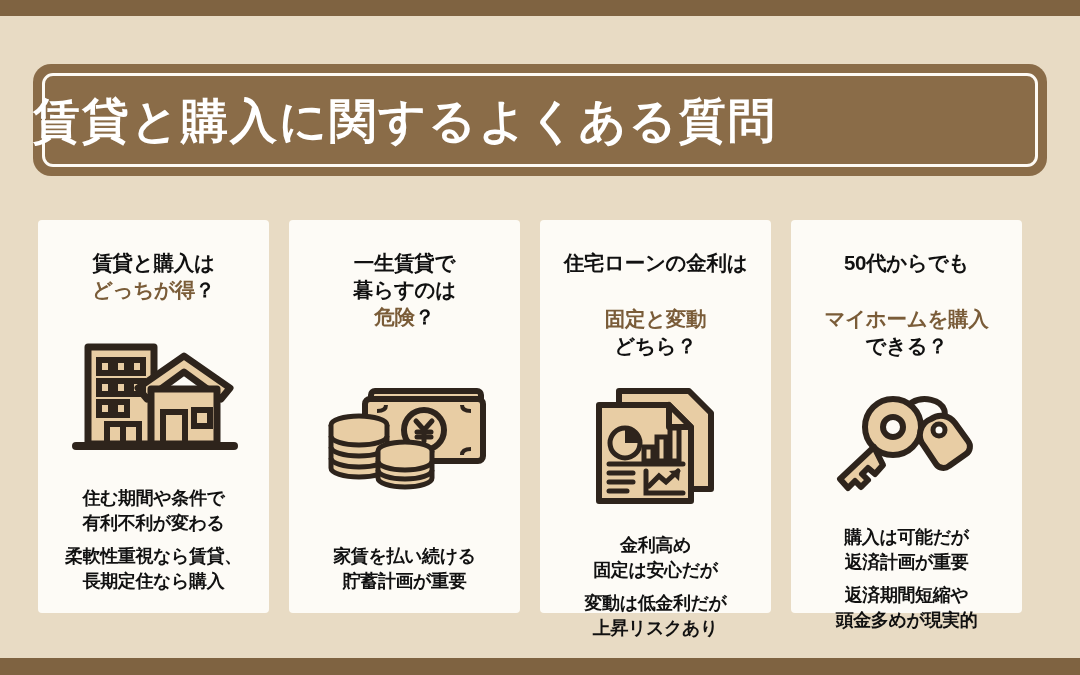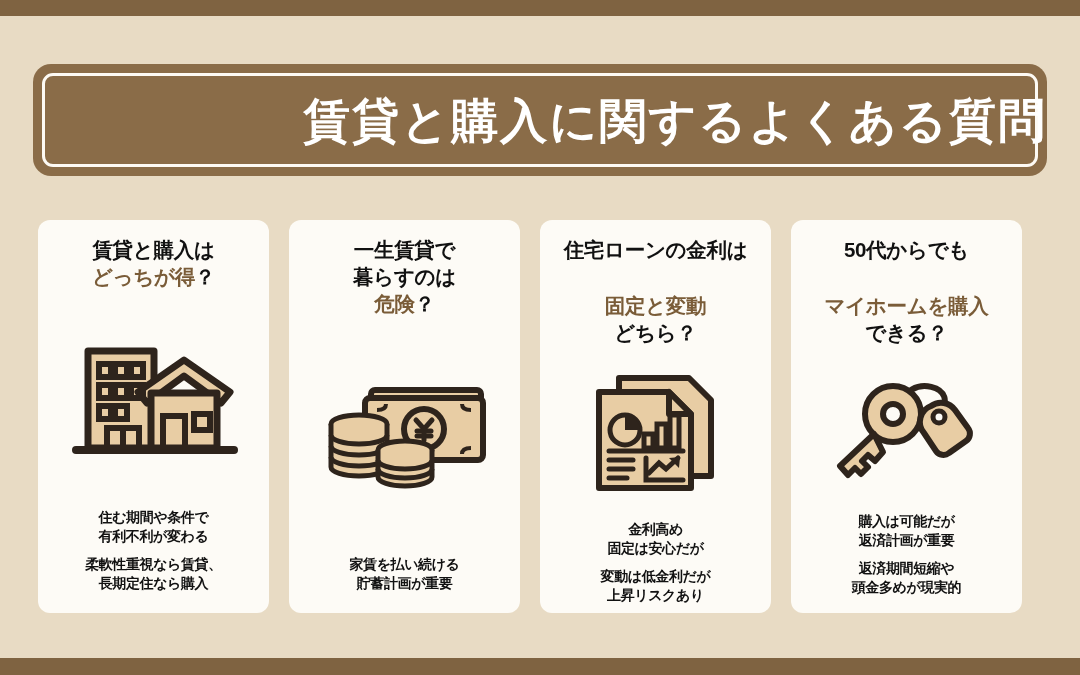--- a/index.html
+++ b/index.html
@@ -39,21 +39,21 @@
     position: absolute;
     left: 33px;
     top: 64px;
     width: 1014px;
     height: 112px;
     background: #8a6c48;
     border-radius: 18px;
     box-sizing: border-box;
     display: flex;
     align-items: center;
-    justify-content: flex-end;
+    justify-content: flex-start;
   }
   .title-banner::after {
     content: "";
     position: absolute;
     left: 9px; top: 9px; right: 9px; bottom: 9px;
     border: 3px solid #fdfaf4;
     border-radius: 11px;
     pointer-events: none;
   }
   .title-text {
@@ -74,23 +74,23 @@
     top: 220px;
     width: 984px;
     height: 393px;
     display: flex;
     justify-content: space-between;
   }
   .card {
     width: 231px;
     height: 393px;
     background: #fdfbf6;
-    border-radius: 12px;
+    border-radius: 4px;
     box-sizing: border-box;
-    padding: 16px 8px 14px 8px;
+    padding: 29px 8px 14px 8px;
     display: flex;
     flex-direction: column;
     align-items: center;
     gap: 26px;
   }
 
   .card-title {
     text-align: center;
     font-size: 20.5px;
     font-weight: bold;
@@ -104,21 +104,21 @@
     flex: 1 1 auto;
     display: flex;
     align-items: center;
     justify-content: center;
     width: 100%;
   }
   .card-icon svg { display: block; }
 
   .card-body {
     text-align: center;
-    font-size: 14px;
+    font-size: 18px;
     font-weight: bold;
     line-height: 1.36;
     color: #111111;
     letter-spacing: -0.4px;
     padding-bottom: 6px;
   }
   .body-block + .body-block { margin-top: 9px; }
   .body-line { display: block; white-space: nowrap; }
 </style>
 </head>

